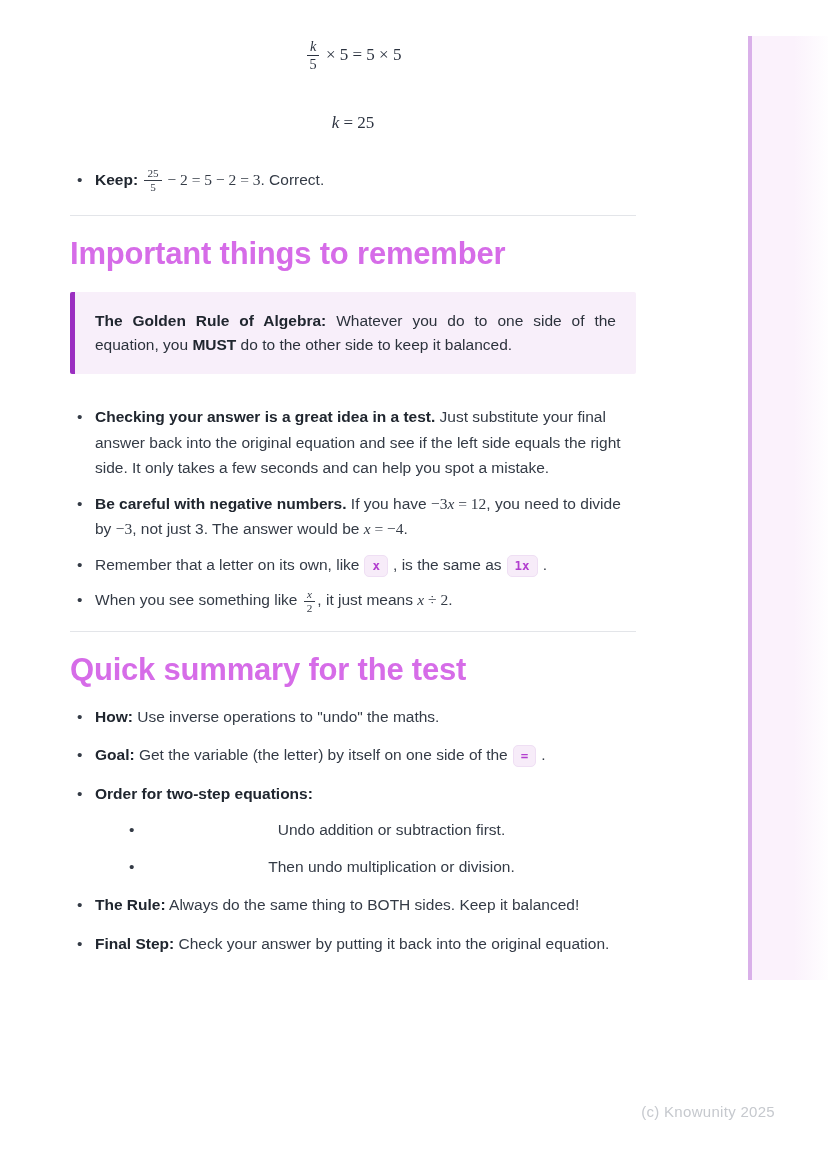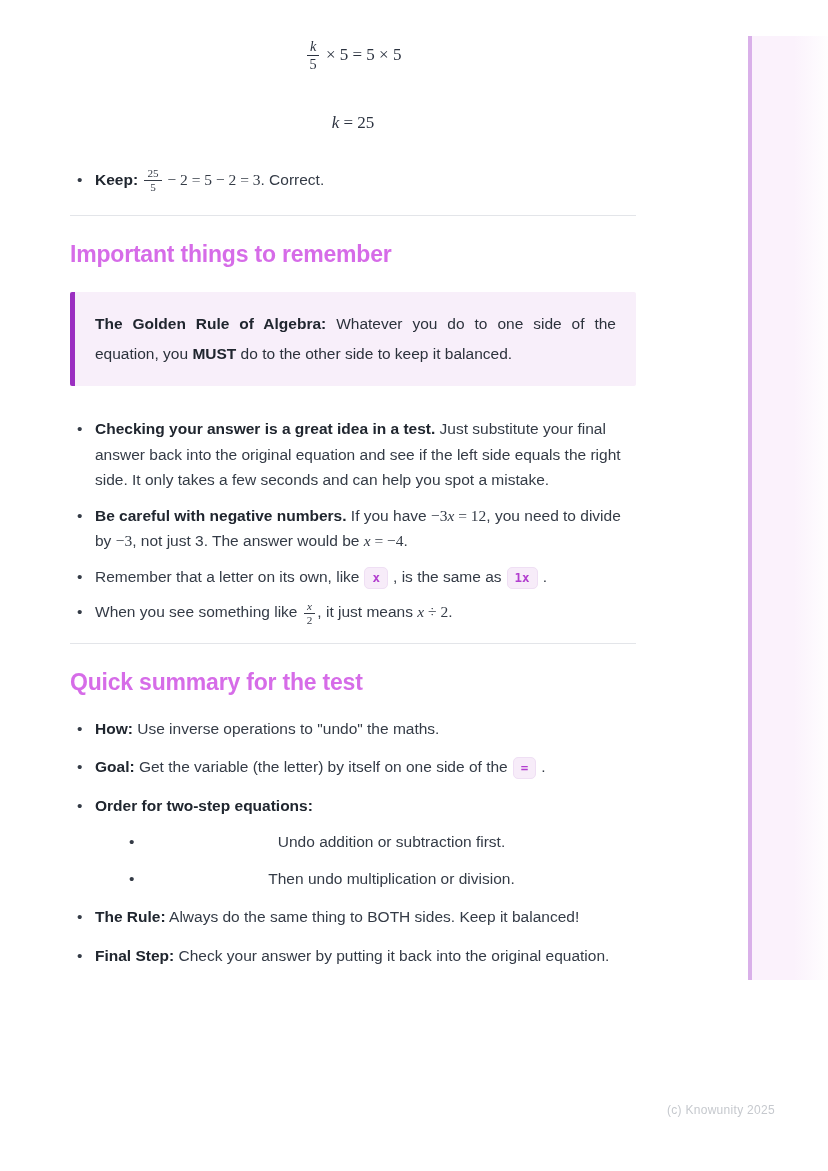--- a/index.html
+++ b/index.html
@@ -40,31 +40,31 @@
   ul.sub li{position:relative;padding-left:25px;margin-bottom:11px;}
   .p-bold{font-weight:700;color:#20262f;}
   .p-badge{
     display:inline-block;background:var(--badge-bg,#f7ecf9);border:1px solid #efdff4;border-radius:5px;
     padding:1px 7px 2px;margin:0 5px;font-family:"DejaVu Sans Mono","Liberation Mono",monospace;
     font-size:12.5px;font-weight:700;color:var(--badge-text,#b23ecf);line-height:17px;vertical-align:baseline;
   }
   .divider{border:none;border-top:1px solid var(--divider,#e3e5e9);margin:21px 0 0 0;}
   .divider.second{margin-top:16px;}
   .section-heading{
-    margin:24px 0 0 0;font-size:23px;line-height:28px;font-weight:700;
+    margin:24px 0 0 0;font-size:31px;line-height:28px;font-weight:700;
     color:var(--heading-pink,#d66ce8);letter-spacing:-0.2px;
   }
   .callout{
     margin-top:24px;background:var(--callout-bg,#f8effa);
     border-left:5px solid var(--callout-border-purple,#9b2fc1);border-radius:2px;
     padding:17px 20px;
   }
-  .callout-text{margin:0;font-size:15.5px;line-height:30px;text-align:justify;color:#2c323c;}
+  .callout-text{margin:0;font-size:15.5px;line-height:24px;text-align:justify;color:#2c323c;}
   .footer{
-    position:absolute;top:1103px;right:53px;font-size:12px;letter-spacing:0.3px;
+    position:absolute;top:1103px;right:53px;font-size:15px;letter-spacing:0.3px;
     color:var(--footer-text,#c6c9ce);
   }
 </style>
 </head>
 <body>
 
 <div class="page">
 
   <div class="next-page-strip"></div>
 

